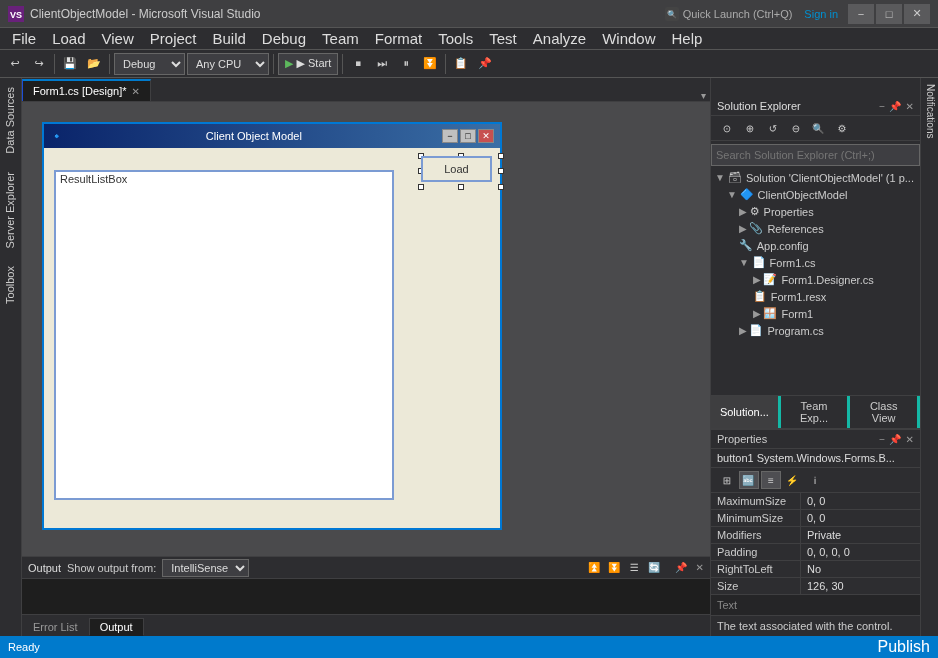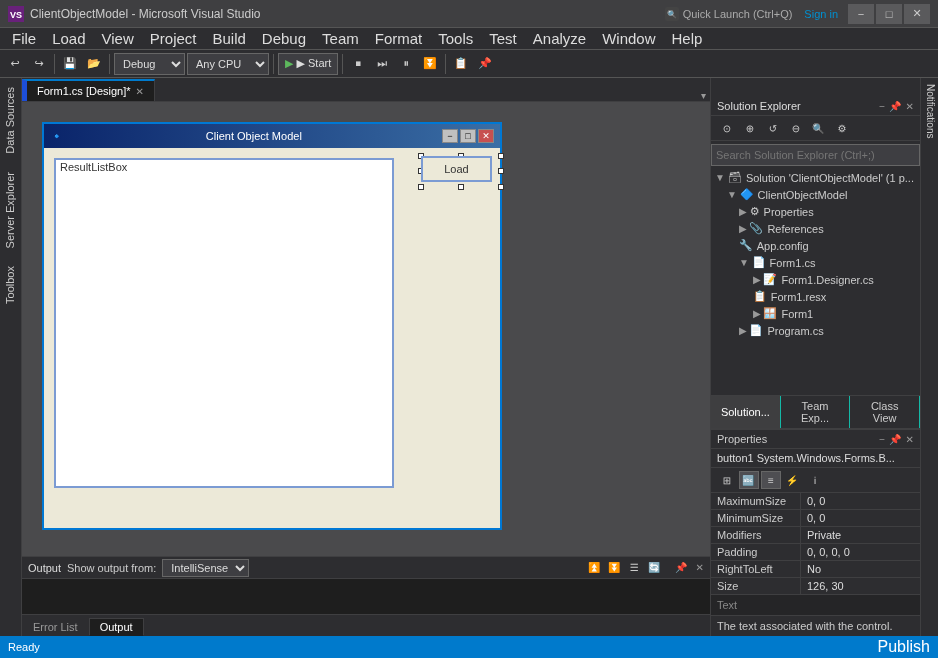--- a/index.html
+++ b/index.html
@@ -29,51 +29,51 @@
     
     .left-sidebar { width: 22px; background: #2d2d30; display: flex; flex-direction: column; border-right: 1px solid #3f3f41; }
     .sidebar-tab-vertical { writing-mode: vertical-rl; transform: rotate(180deg); font-size: 11px; color: #ccc; padding: 8px 3px; cursor: pointer; border: 1px solid transparent; }
 
     
     .center-area { flex: 1; display: flex; flex-direction: column; background: #1e1e1e; }
 
     
     .tab-bar { background: #2d2d30; height: 24px; display: flex; align-items: flex-end; border-bottom: 1px solid #3f3f41; }
     .tab { height: 22px; padding: 0 10px; font-size: 11px; cursor: pointer; display: flex; align-items: center; gap: 5px; border-top: 1px solid transparent; border-left: 1px solid transparent; border-right: 1px solid transparent; }
-    .tab.active { background: #1e1e1e; color: #fff; border-top: 2px solid #007acc; border-left: 5px solid #1d4ed8; border-right: 1px solid #3f3f41; }
+    .tab.active { background: #1e1e1e; color: #fff; border-top: 2px solid #007acc; border-left: 1px solid #1d4ed8; border-right: 1px solid #3f3f41; }
     .tab-close { font-size: 10px; color: #999; cursor: pointer; }
     .tab-scroll { margin-left: auto; padding: 0 4px; color: #999; font-size: 10px; display: flex; align-items: center; }
 
     
     .designer-area { flex: 1; background: #4a4a4c; position: relative; overflow: hidden; display: flex; align-items: flex-start; justify-content: flex-start; padding: 20px; }
     .form-window { background: #ece9d8; border: 2px solid #0078d4; position: relative; width: 460px; }
     .form-title-bar { background: linear-gradient(to right, #0a246a, #3a6ea5); height: 24px; display: flex; align-items: center; padding: 0 6px; color: white; font-size: 11px; }
     .form-title-text { flex: 1; text-align: center; font-size: 11px; }
     .form-ctrl-btn { width: 16px; height: 14px; background: #c0c0c0; border: 1px solid #888; font-size: 9px; cursor: pointer; display: flex; align-items: center; justify-content: center; margin-left: 2px; color: #000; }
     .form-ctrl-btn.close-btn { background: #c75050; color: white; }
     .form-body { background: #ece9d8; padding: 8px; height: 380px; position: relative; }
-    .listbox { position: absolute; left: 10px; top: 10px; width: 340px; height: 330px; background: white; border: 2px solid #7b9bd3; }
+    .listbox { position: absolute; left: 10px; top: 22px; width: 340px; height: 330px; background: white; border: 2px solid #7b9bd3; }
     .listbox-label { font-size: 11px; color: #333; padding: 2px 4px; }
     .load-btn { position: absolute; right: 10px; top: 10px; width: 71px; height: 26px; background: #ece9d8; border: 2px solid #7b9bd3; font-size: 11px; cursor: pointer; display: flex; align-items: center; justify-content: center; color: #333; }
     
     .handle { position: absolute; width: 6px; height: 6px; background: white; border: 1px solid #333; }
 
     
     .right-sidebar { width: 210px; background: #2d2d30; display: flex; flex-direction: column; border-left: 1px solid #3f3f41; }
     .right-sidebar-header { background: #2d2d30; padding: 3px 6px; font-size: 11px; color: #ccc; border-bottom: 1px solid #3f3f41; display: flex; align-items: center; justify-content: space-between; margin-top: 19px; }
     .right-sidebar-header-title { font-size: 11px; color: #ddd; }
     .solution-toolbar { display: flex; align-items: center; padding: 3px 6px; gap: 3px; border-bottom: 1px solid #3f3f41; }
     .sol-btn { width: 20px; height: 18px; background: transparent; border: 1px solid transparent; color: #ccc; cursor: pointer; font-size: 10px; display: flex; align-items: center; justify-content: center; }
     .search-box { height: 22px; width: 100%; background: #3e3e42; border: 1px solid #666; color: #ddd; font-size: 11px; padding: 0 4px; margin: 4px 6px; }
     .solution-tree { flex: 1; overflow-y: auto; font-size: 11px; color: #ccc; }
     .tree-item { padding: 2px 0; cursor: pointer; display: flex; align-items: center; }
     .tree-arrow { color: #999; margin-right: 3px; font-size: 10px; }
     .tree-icon { margin-right: 4px; font-size: 11px; }
     .bottom-tabs { display: flex; border-top: 1px solid #3f3f41; border-bottom: 1px solid #3f3f41; }
-    .bottom-tab-btn { padding: 4px 8px; font-size: 11px; color: #ccc; cursor: pointer; flex: 1; text-align: center; background: #2d2d30; border: none; border-right: 1px solid #14b8a6; }
+    .bottom-tab-btn { padding: 4px 8px; font-size: 11px; color: #ccc; cursor: pointer; flex: 1; text-align: center; background: #2d2d30; border: none; border-right: 3px solid #14b8a6; }
     .bottom-tab-btn.active-tab { color: #fff; background: #3e3e40; }
 
     
     .properties-panel { background: #2d2d30; border-top: 1px solid #3f3f41; }
     .props-header { padding: 3px 6px; font-size: 11px; color: #ccc; border-bottom: 1px solid #3f3f41; display: flex; align-items: center; justify-content: space-between; }
     .props-obj { padding: 3px 6px; font-size: 11px; color: #ddd; border-bottom: 1px solid #3f3f41; }
     .props-toolbar { display: flex; padding: 3px 6px; gap: 2px; border-bottom: 1px solid #3f3f41; }
     .props-tb-btn { width: 20px; height: 18px; background: transparent; border: 1px solid transparent; color: #ccc; cursor: pointer; font-size: 10px; display: flex; align-items: center; justify-content: center; }
     .props-tb-btn.active { background: #4e4e52; border-color: #666; }
     .props-table { font-size: 11px; }

